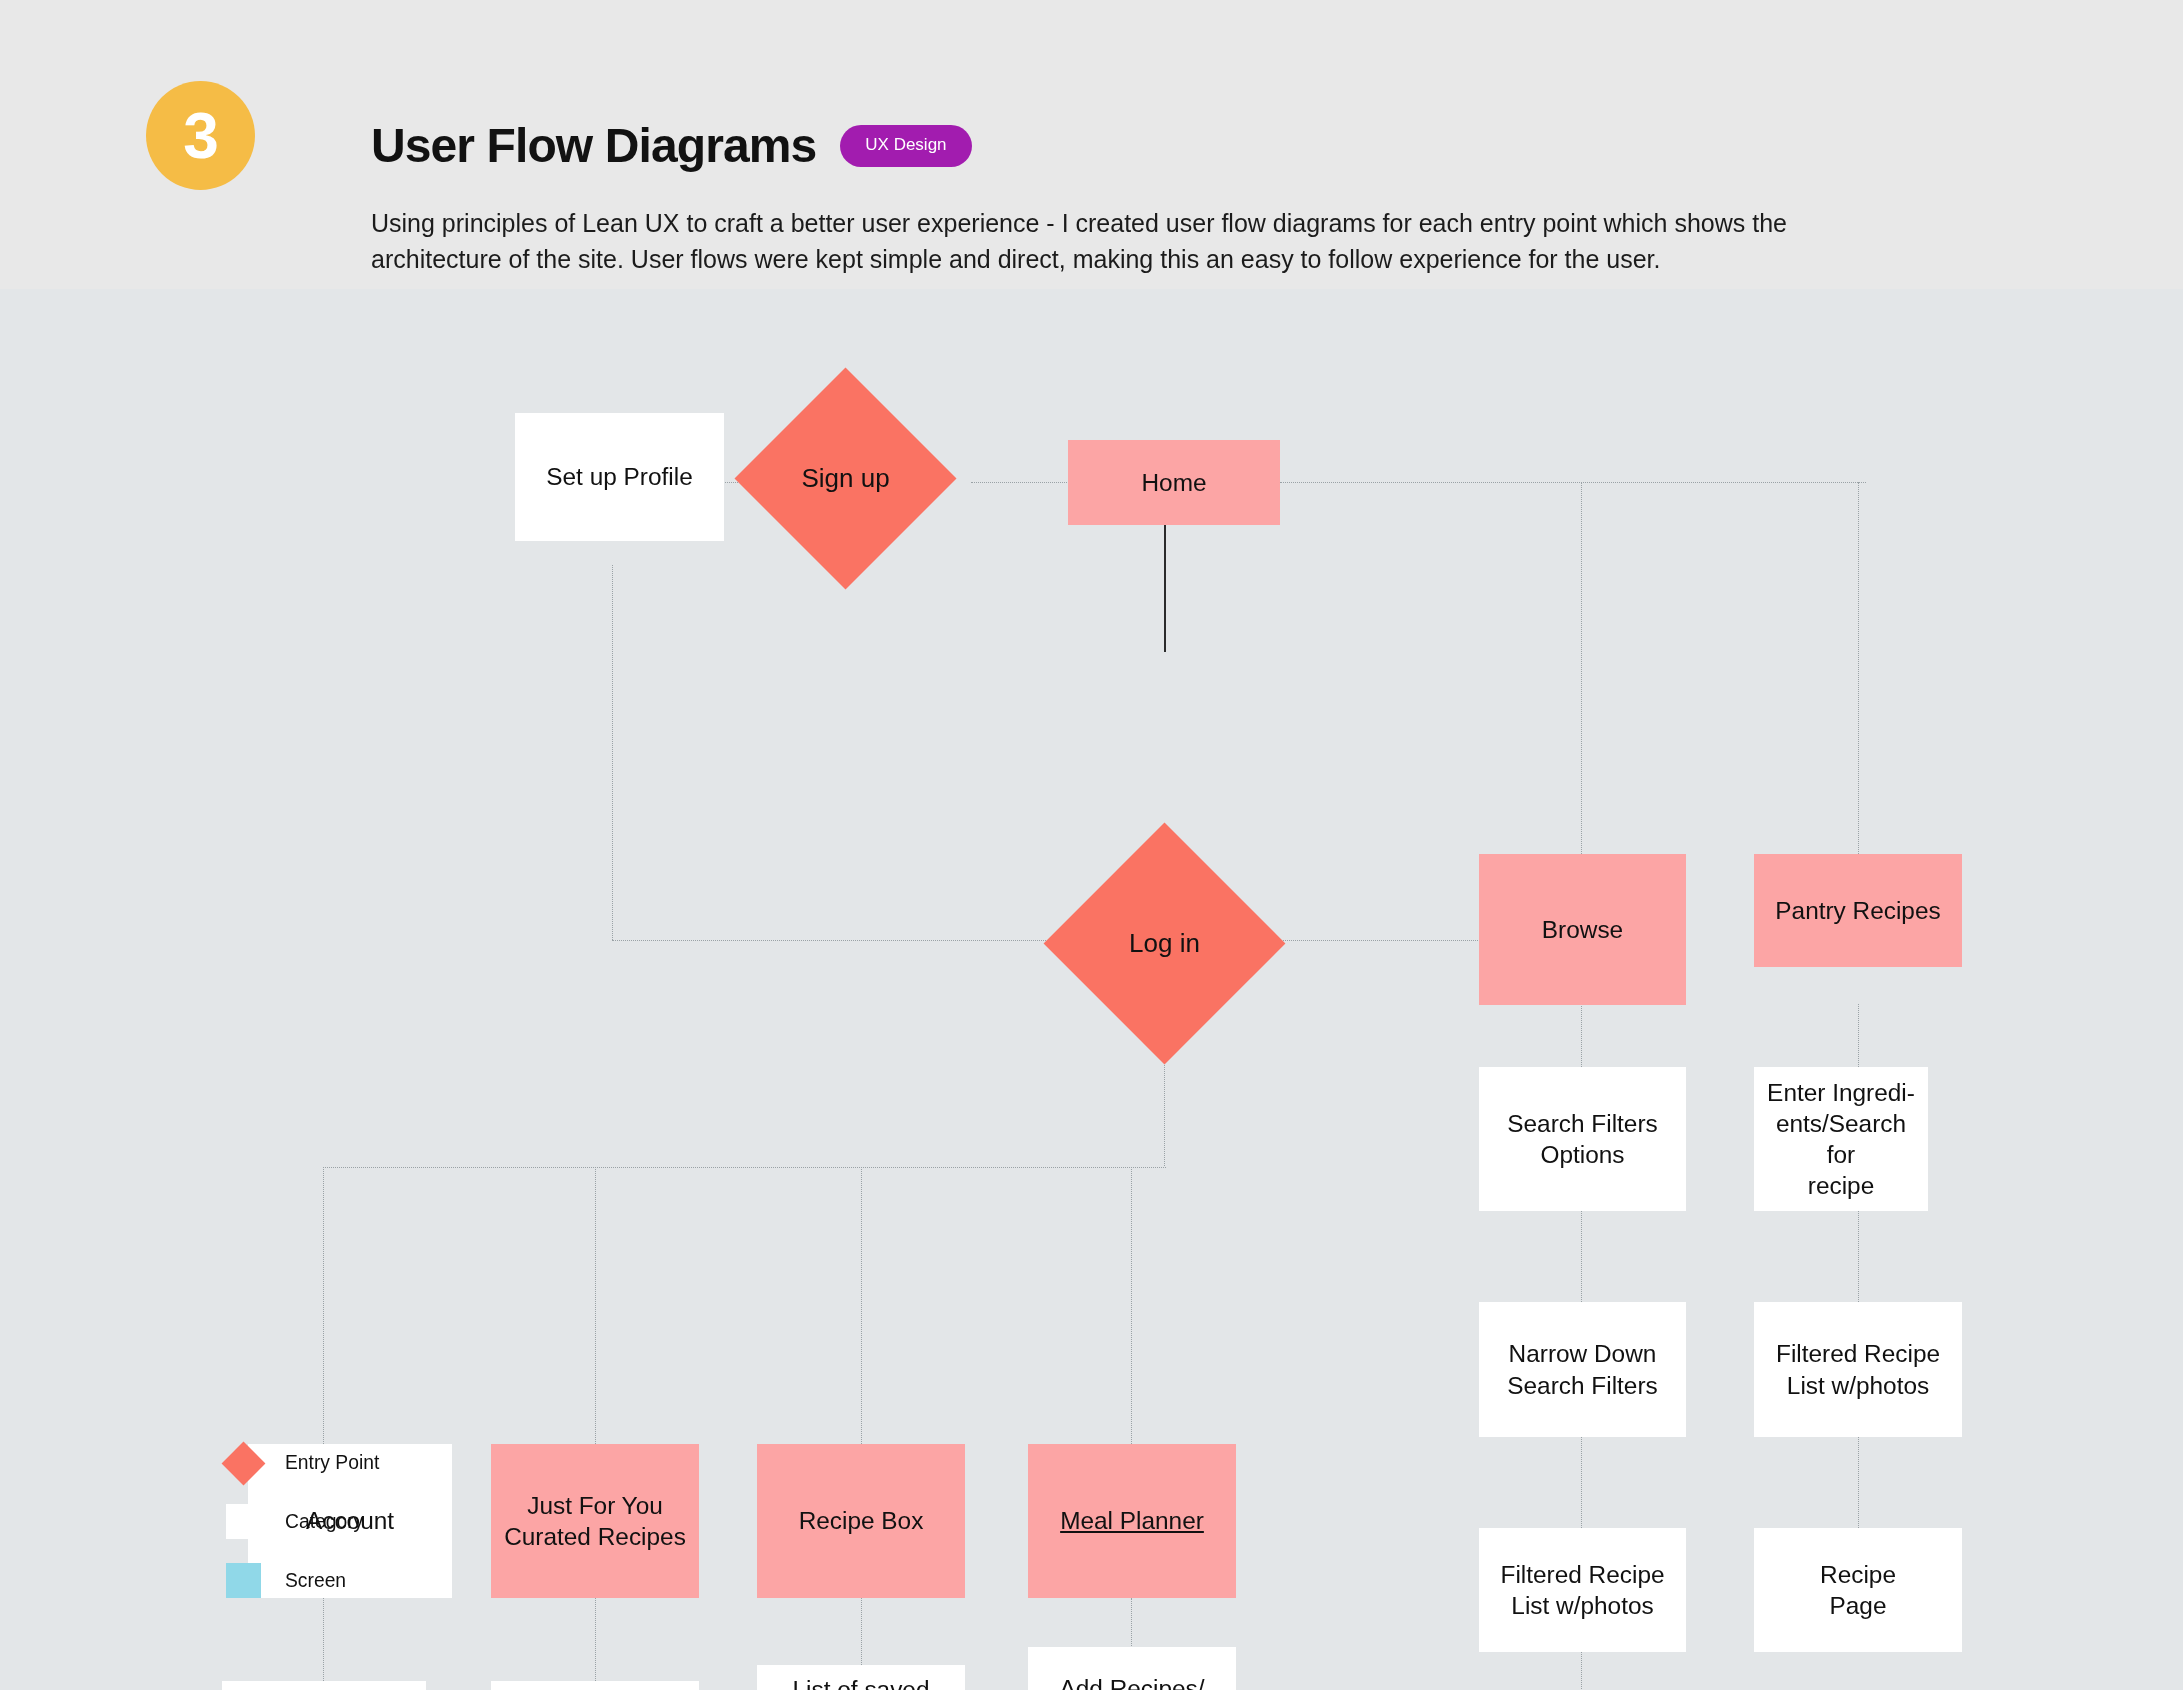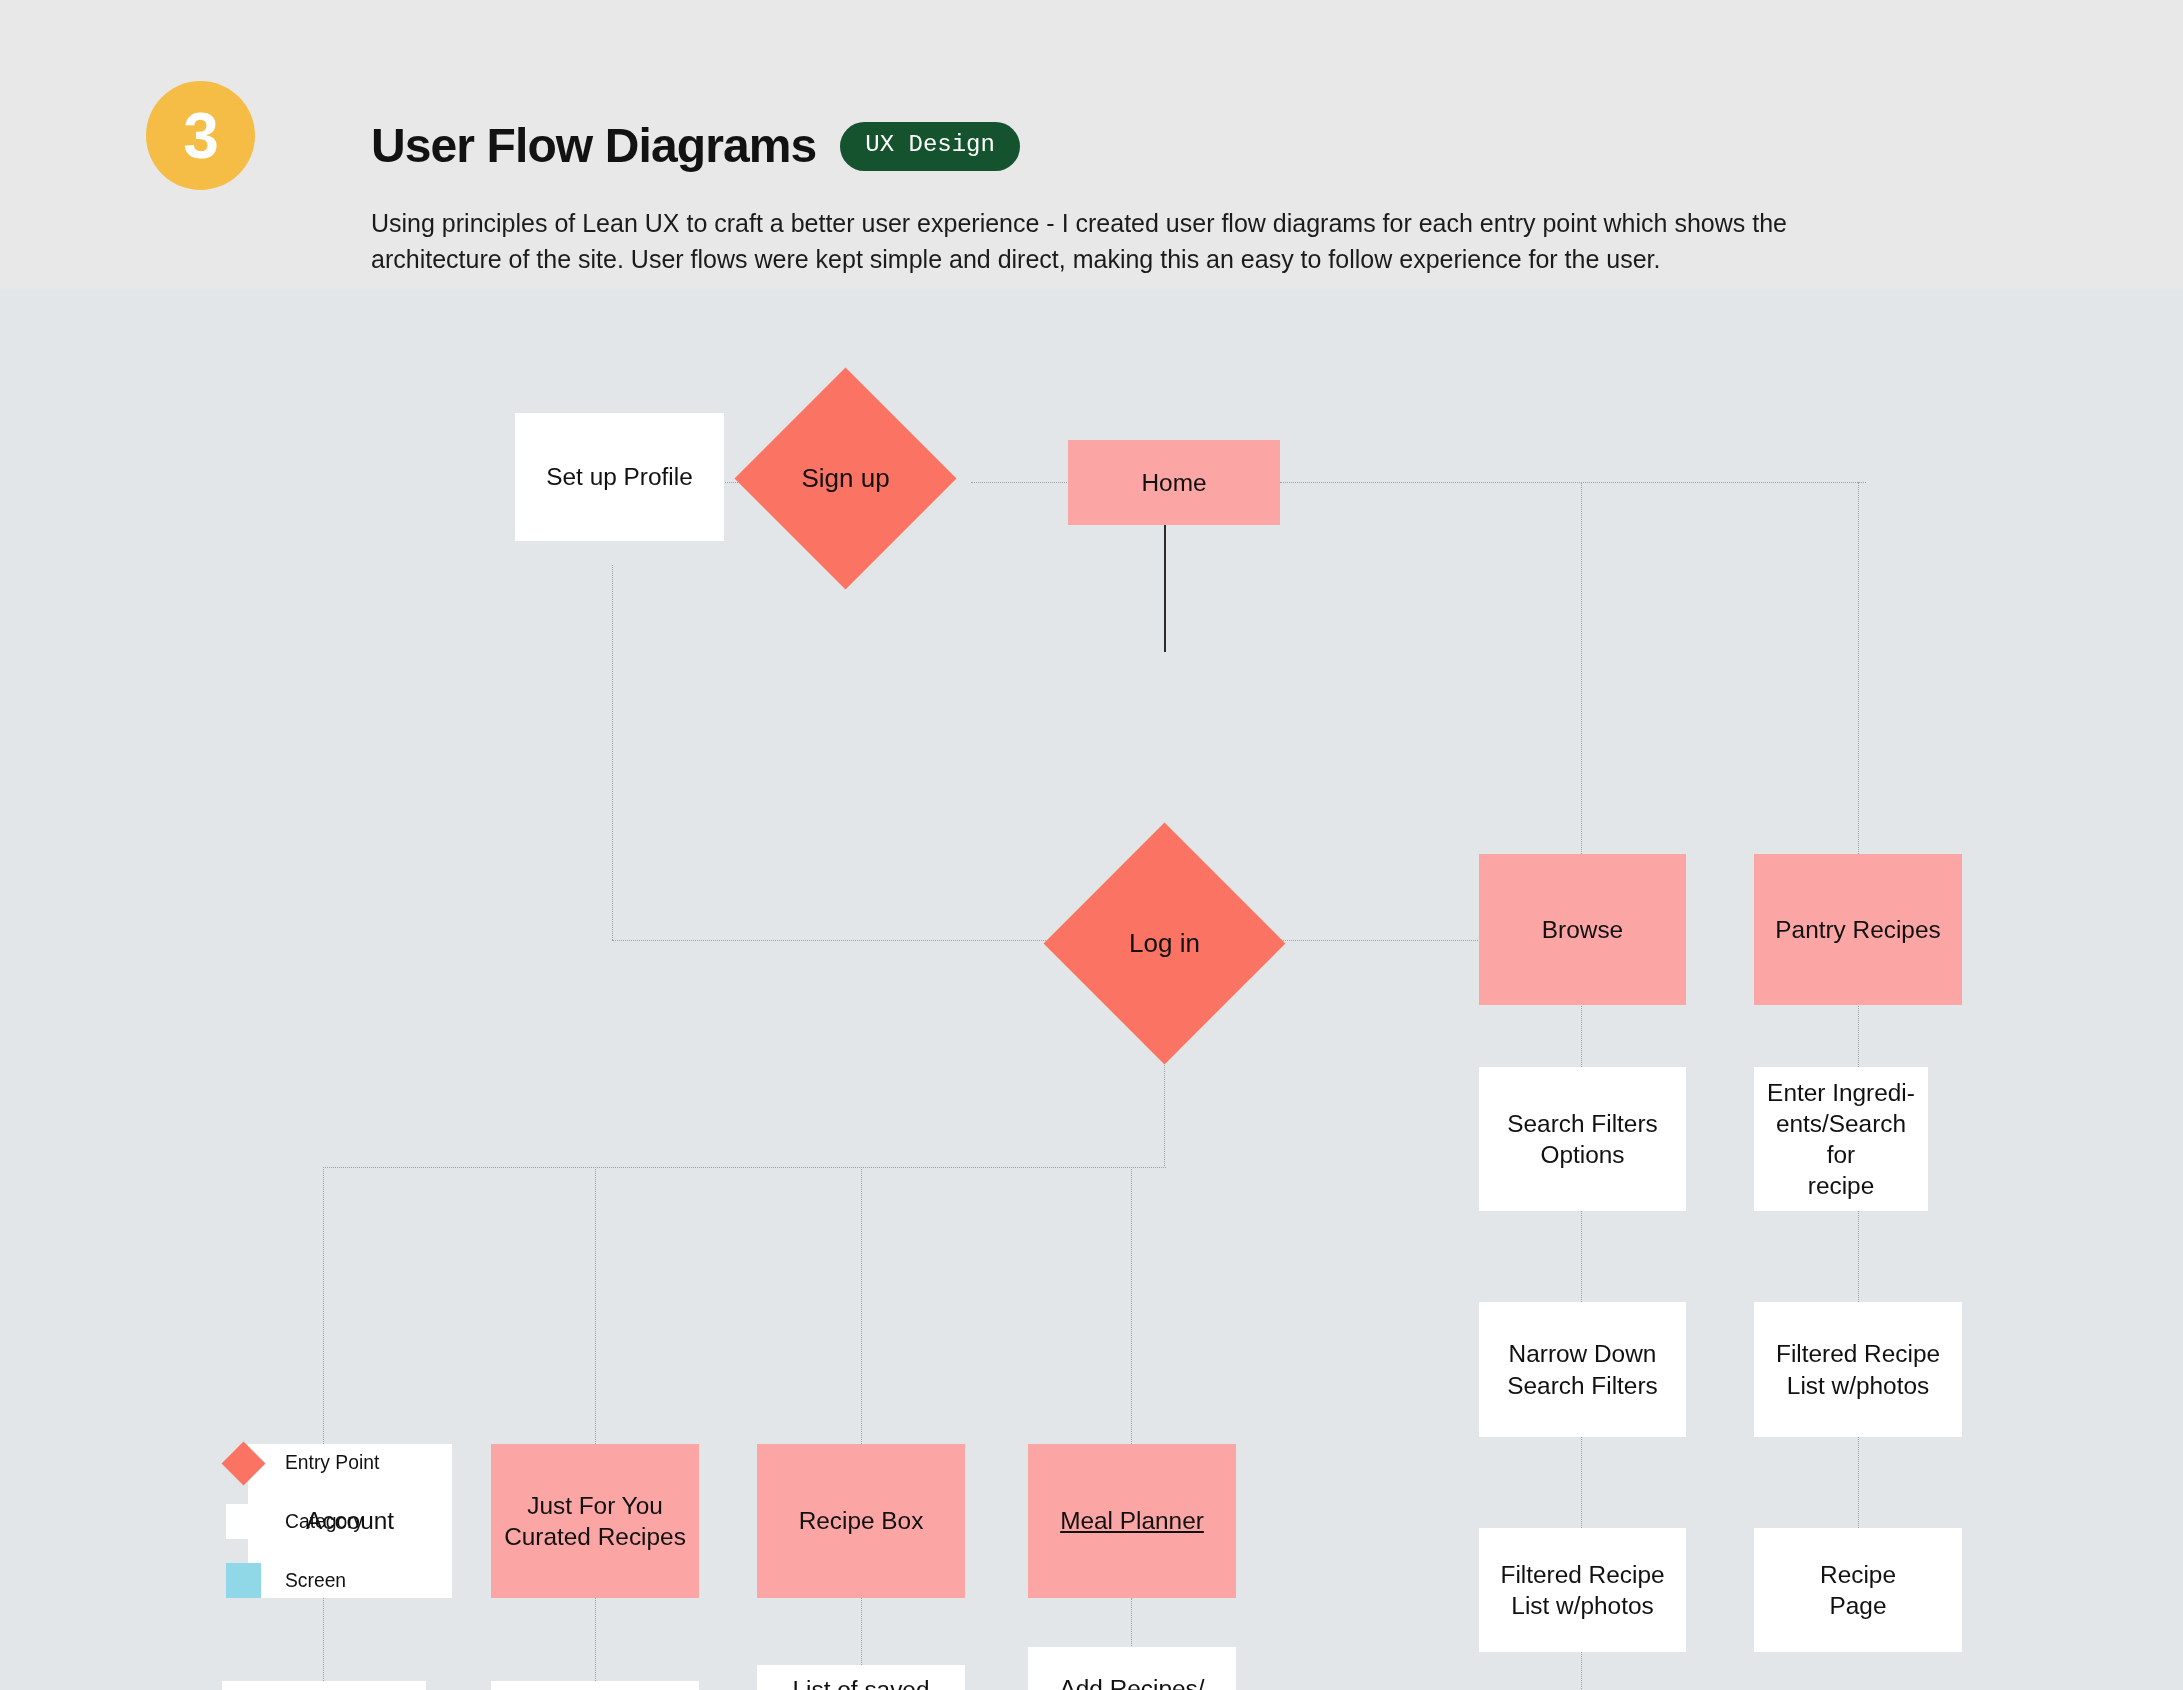--- a/index.html
+++ b/index.html
@@ -28,26 +28,25 @@
   }
   .title-row {
     position:absolute; left:371px; top:122px;
     display:flex; align-items:center; gap:24px;
   }
   .title-text {
     font-size:48px; font-weight:700; color:#121212;
     letter-spacing:-0.9px; line-height:1;
   }
   .pill {
-    background:#14532d; color:#ffffff;
+    background:#a21caf; color:#ffffff;
     border-radius:45px;
     padding:11.4px 25px 13.6px 25px;
-    font-size:24px; line-height:1;
+    font-size:17px; line-height:1;
     white-space:nowrap;
-    font-family:Liberation Mono, monospace;
   }
   .lede {
     position:absolute; left:371px; top:205px; width:1478px;
     font-size:25px; line-height:1.45; color:#1b1b1b;
   }
 
   
   .canvas { position:absolute; left:0; top:289px; width:2183px; height:1402px; }
 
   
@@ -171,21 +170,21 @@
 
     <div class="diamond" style="left:1079px; top:569px; width:171px; height:171px;">
       <div class="dshape"></div>
       <div class="dlabel">Log in</div>
     </div>
 
     <div class="node screen" style="left:1479px; top:565px; width:207px; height:151px;">
       <span>Browse</span>
     </div>
 
-    <div class="node screen" style="left:1754px; top:565px; width:208px; height:151px;">
+    <div class="node screen" style="left:1754px; top:565px; width:208px; height:113px;">
       <span>Pantry Recipes</span>
     </div>
 
     <div class="node cat" style="left:1479px; top:778px; width:207px; height:144px; white-space:pre-line;">
       <span>Search Filters
 Options</span>
     </div>
     <div class="node cat" style="left:1479px; top:1013px; width:207px; height:135px; white-space:pre-line;">
       <span>Narrow Down
 Search Filters</span>

